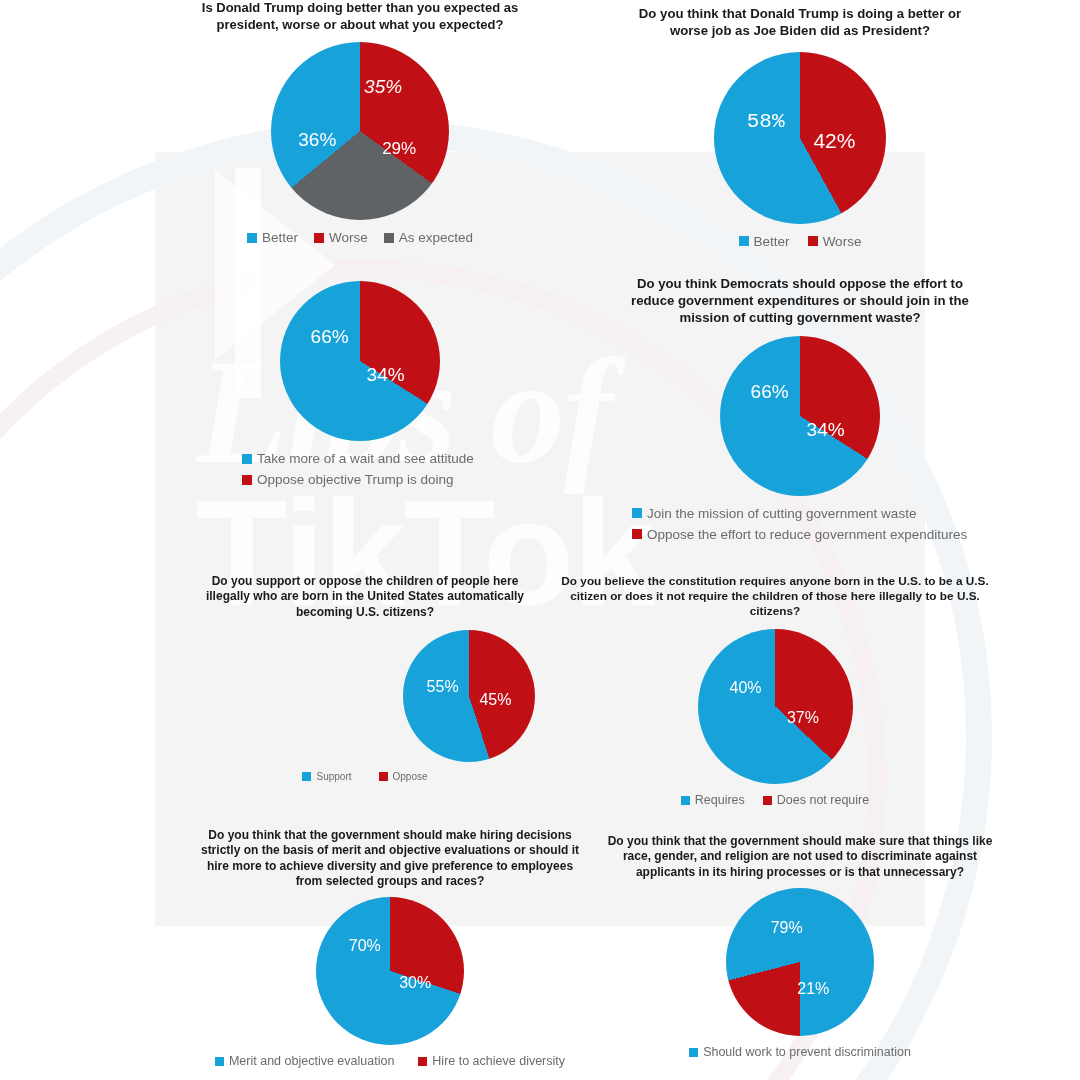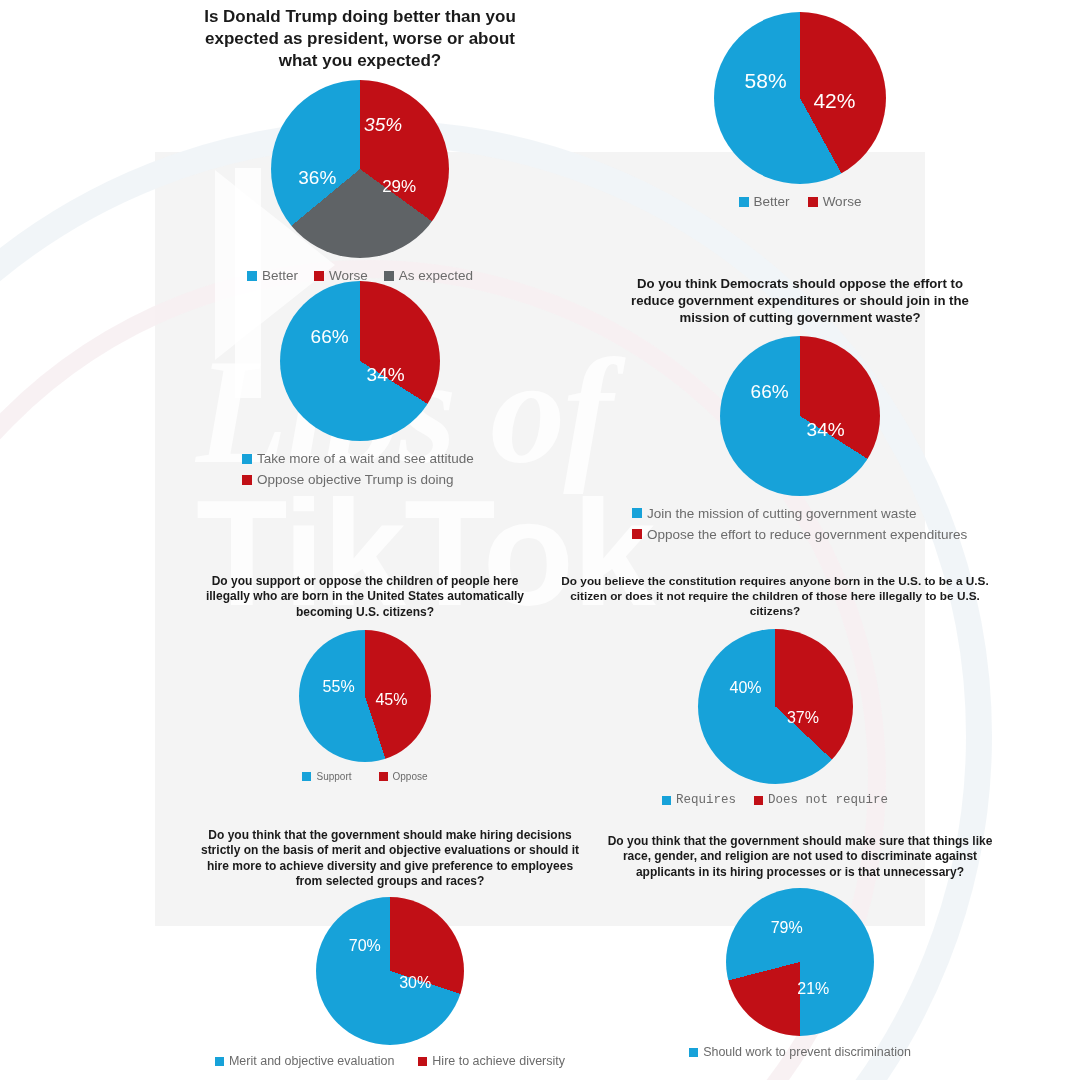--- a/index.html
+++ b/index.html
@@ -79,21 +79,21 @@
   <div class="wm-swoosh sw2"></div>
   <div class="wm-bar"></div>
   <div class="wm-tri"></div>
   <div class="wm-text wm-libsof">Libs of</div>
   <div class="wm-text wm-tiktok">TikTok</div>
 </div>
 
 <div id="grid">
 
   <div class="cell" style="left:185px;top:0px;width:350px;height:270px;">
-    <div class="q-title" style="font-size:17px;width:330px;padding-top:6px;">Is Donald Trump doing better than you expected as president, worse or about what you expected?</div>
+    <div class="q-title" style="font-size:13px;width:330px;">Is Donald Trump doing better than you expected as president, worse or about what you expected?</div>
     <div class="chart-wrap" style="margin-top:9px;">
       <div class="pie" style="width:178px;height:178px;
           background:conic-gradient(
             #c10f16 0deg 126deg,
             #5f6366 126deg 230.4deg,
             #17a2d9 230.4deg 360deg);">
         <span class="pie-label" style="left:63%;top:25%;font-size:19px;font-style:italic;">35%</span>
         <span class="pie-label" style="left:72%;top:60%;font-size:17px;">29%</span>
         <span class="pie-label" style="left:26%;top:55%;font-size:19px;">36%</span>
       </div>
@@ -108,26 +108,27 @@
         <span>Worse</span>
       </span>
       <span class="legend-item">
         <i class="swatch" style="width:10px;height:10px;background:#5f6366;margin-right:5px;"></i>
         <span>As expected</span>
       </span>
     </div>
   </div>
 
   <div class="cell" style="left:620px;top:0px;width:360px;height:272px;">
+    <div class="q-title" style="font-size:13.2px;width:340px;padding-top:6px;">Do you think that Donald Trump is doing a better or worse job as Joe Biden did as President?</div>
     <div class="chart-wrap" style="margin-top:12px;">
       <div class="pie" style="width:172px;height:172px;
           background:conic-gradient(
             #c10f16 0deg 151.2deg,
             #17a2d9 151.2deg 360deg);">
-        <span class="pie-label" style="left:30%;top:40%;font-size:21px;">58%</span>
+        <span class="pie-label" style="left:30%;top:40%;font-size:21px;font-family:Liberation Mono, monospace;">58%</span>
         <span class="pie-label" style="left:70%;top:52%;font-size:21px;">42%</span>
       </div>
     </div>
     <div class="legend" style="margin-top:10px;font-size:13.5px;gap:18px;">
       <span class="legend-item">
         <i class="swatch" style="width:10px;height:10px;background:#17a2d9;margin-right:5px;"></i>
         <span>Better</span>
       </span>
       <span class="legend-item">
         <i class="swatch" style="width:10px;height:10px;background:#c10f16;margin-right:5px;"></i>
@@ -176,21 +177,21 @@
       </span>
       <span class="legend-item">
         <i class="swatch" style="width:10px;height:10px;background:#c10f16;margin-right:5px;"></i>
         <span>Oppose the effort to reduce government expenditures</span>
       </span>
     </div>
   </div>
 
   <div class="cell" style="left:195px;top:570px;width:340px;height:240px;">
     <div class="q-title" style="font-size:12px;width:334px;padding-top:4px;">Do you support or oppose the children of people here illegally who are born in the United States automatically becoming U.S. citizens?</div>
-    <div class="chart-wrap" style="margin-top:10px;">
+    <div class="chart-wrap" style="margin-top:10px;justify-content:flex-end;">
       <div class="pie" style="width:132px;height:132px;
           background:conic-gradient(
             #c10f16 0deg 162deg,
             #17a2d9 162deg 360deg);">
         <span class="pie-label" style="left:30%;top:43%;font-size:16px;">55%</span>
         <span class="pie-label" style="left:70%;top:53%;font-size:16px;">45%</span>
       </div>
     </div>
     <div class="legend" style="margin-top:9px;font-size:10px;gap:27px;">
       <span class="legend-item">
@@ -208,21 +209,21 @@
     <div class="q-title" style="font-size:11.8px;width:462px;padding-top:4px;">Do you believe the constitution requires anyone born in the U.S. to be a U.S. citizen or does it not require the children of those here illegally to be U.S. citizens?</div>
     <div class="chart-wrap" style="margin-top:10px;">
       <div class="pie" style="width:155px;height:155px;
           background:conic-gradient(
             #c10f16 0deg 133.2deg,
             #17a2d9 133.2deg 360deg);">
         <span class="pie-label" style="left:31%;top:38%;font-size:16px;">40%</span>
         <span class="pie-label" style="left:68%;top:57%;font-size:16px;">37%</span>
       </div>
     </div>
-    <div class="legend" style="margin-top:9px;font-size:12.5px;gap:18px;font-family:Liberation Mono, monospace;">
+    <div class="legend" style="margin-top:9px;font-size:12.5px;gap:18px;">
       <span class="legend-item">
         <i class="swatch" style="width:9px;height:9px;background:#17a2d9;margin-right:5px;"></i>
         <span>Requires</span>
       </span>
       <span class="legend-item">
         <i class="swatch" style="width:9px;height:9px;background:#c10f16;margin-right:5px;"></i>
         <span>Does not require</span>
       </span>
     </div>
   </div>

